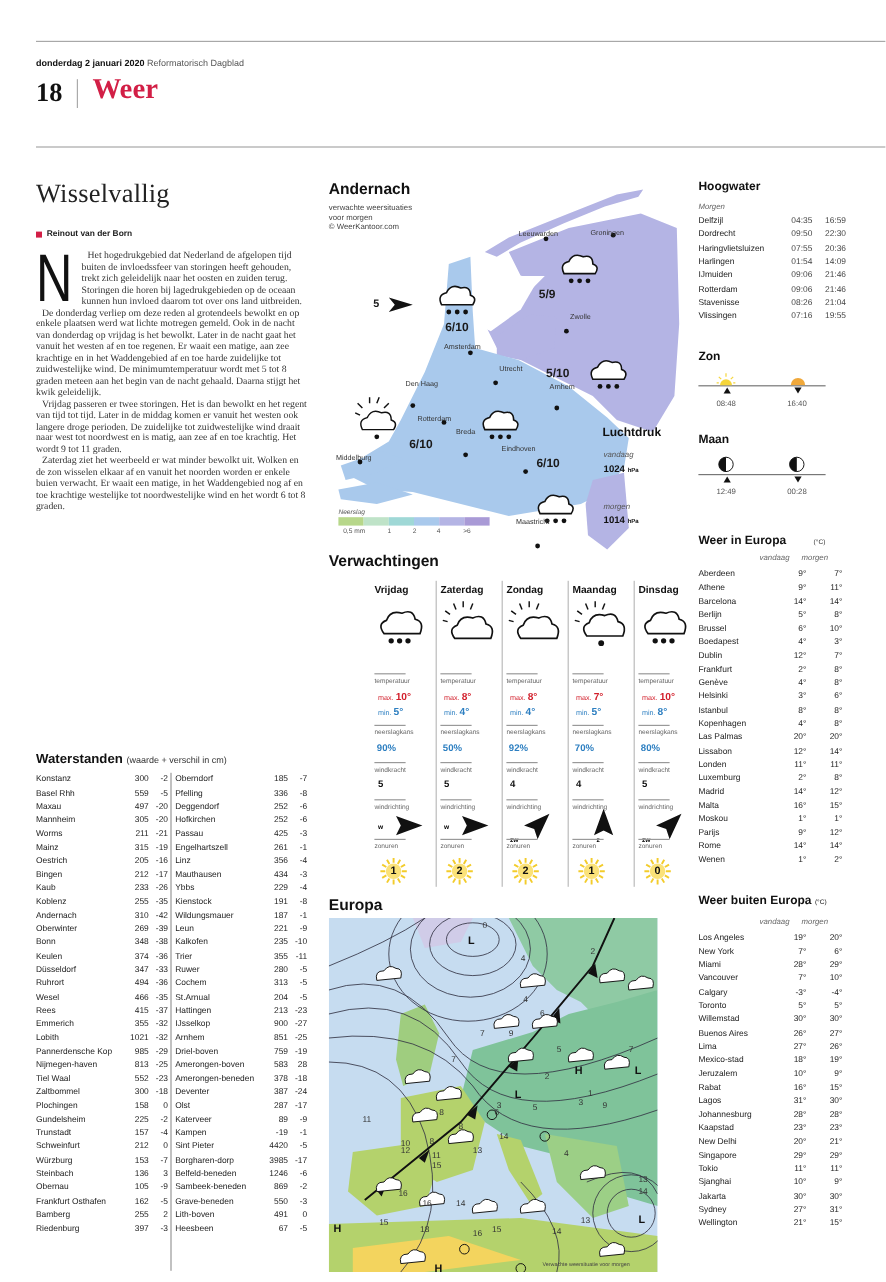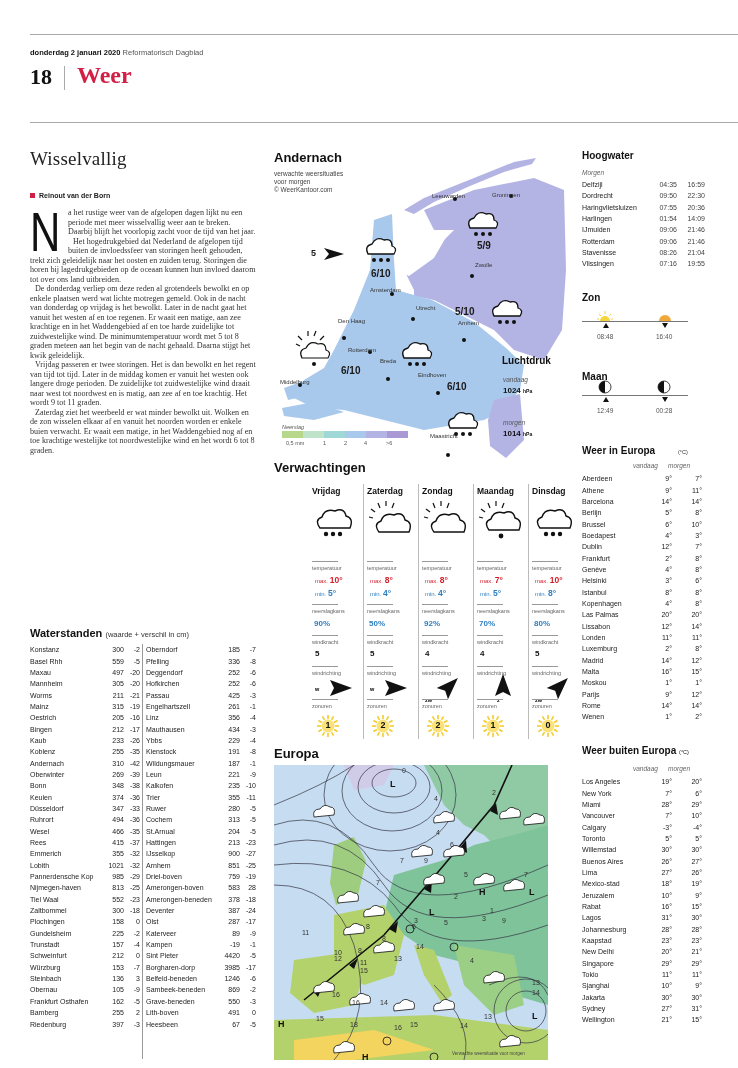--- a/index.html
+++ b/index.html
@@ -9,21 +9,21 @@
   .rule { position: absolute; left: 30px; width: 708px; height: 1px; background: #a8a8a8; }
 
   
   .dateline { left: 30px; top: 48px; font-size: 7.5px; color: #555; }
   .dateline b { color: #111; }
   .pagenum { left: 30px; top: 64px; font-family: "Liberation Serif", serif; font-weight: bold; font-size: 22px; color: #111; }
   .pagesep { left: 64px; top: 66px; width: 1px; height: 24px; background: #aaa; }
   .section { left: 77px; top: 62px; font-family: "Liberation Serif", serif; font-weight: bold; font-size: 24px; color: #d21f46; }
 
   
-  .art-title { left: 30px; top: 148px; font-family: "Liberation Serif", serif; font-size: 19px; color: #222; letter-spacing: 0.2px; }
+  .art-title { left: 30px; top: 148px; font-family: "Liberation Serif", serif; font-size: 22px; color: #222; letter-spacing: 0.2px; }
   .byline { left: 30px; top: 192px; font-size: 7px; font-weight: bold; color: #222; display: flex; align-items: center; gap: 4px; }
   .byline .sq { width: 5px; height: 5px; background: #d21f46; display: inline-block; }
   .article { left: 30px; top: 208px; width: 226px; font-family: "Liberation Serif", serif; font-size: 8.1px; line-height: 9.5px; color: #333; text-align: left; }
   .article p { text-indent: 5px; }
   .article p.first { text-indent: 0; }
   .dropcap { float: left; font-family: "Liberation Sans", sans-serif; font-weight: 100; font-size: 56px; line-height: 44px; margin: 2px 8px 0 0; color: #111; transform: scaleX(0.75); transform-origin: left; width: 30px; }
 
   
   .ws-title { left: 30px; top: 627px; font-size: 11px; font-weight: bold; color: #111; }
   .ws-title span { font-weight: normal; font-size: 7.5px; color: #333; }
@@ -73,21 +73,21 @@
   .rc-title { font-size: 10px; font-weight: bold; color: #111; }
   .hw-title { top: 150px; }
   .hw-sub { top: 169px; font-size: 6.5px; font-style: italic; color: #666; }
   .hw-list { top: 179px; font-size: 7px; color: #222; }
   .hw-row { height: 11.3px; display: flex; align-items: center; }
   .hw-row .n { width: 65px; white-space: nowrap; }
   .hw-row .t1 { width: 30px; text-align: right; color: #444; }
   .hw-row .t2 { width: 28px; text-align: right; color: #444; }
 
   .zon-title { top: 292px; }
-  .maan-title { top: 371px; }
+  .maan-title { top: 361px; }
   .eph-line { left: 582px; width: 106px; height: 1px; background: #777; }
   .eph-time { font-size: 6.5px; color: #555; }
 
   .eu-tbl-title { top: 445px; }
   .eu-tbl-unit { font-size: 5.5px; font-weight: normal; color: #333; margin-left: 20px; }
   .tbl-head { font-size: 6.5px; font-style: italic; color: #666; }
   .tbl { font-size: 7px; color: #222; }
   .tbl-row { height: 11.35px; display: flex; align-items: center; }
   .tbl-row .n { width: 70px; white-space: nowrap; }
   .tbl-row .a { width: 20px; text-align: right; }
@@ -107,21 +107,20 @@
 <div class="abs section">Weer</div>
 <div class="rule" style="top:122px;"></div>
 
 <div class="abs art-title">Wisselvallig</div>
 <div class="abs byline">
   <span class="sq"></span>
   <span>Reinout van der Born</span>
 </div>
 <div class="abs article">
   <span class="dropcap">N</span>
-  <p class="first">a het rustige weer van de afgelopen dagen lijkt nu een periode met meer wisselvallig weer aan te breken. Daarbij blijft het voorlopig zacht voor de tijd van het jaar.</p>
   <p>Het hogedrukgebied dat Nederland de afgelopen tijd buiten de invloedssfeer van storingen heeft gehouden, trekt zich geleidelijk naar het oosten en zuiden terug. Storingen die horen bij lagedrukgebieden op de oceaan kunnen hun invloed daarom tot over ons land uitbreiden.</p>
   <p>De donderdag verliep om deze reden al grotendeels bewolkt en op enkele plaatsen werd wat lichte motregen gemeld. Ook in de nacht van donderdag op vrijdag is het bewolkt. Later in de nacht gaat het vanuit het westen af en toe regenen. Er waait een matige, aan zee krachtige en in het Waddengebied af en toe harde zuidelijke tot zuidwestelijke wind. De minimumtemperatuur wordt met 5 tot 8 graden meteen aan het begin van de nacht gehaald. Daarna stijgt het kwik geleidelijk.</p>
   <p>Vrijdag passeren er twee storingen. Het is dan bewolkt en het regent van tijd tot tijd. Later in de middag komen er vanuit het westen ook langere droge perioden. De zuidelijke tot zuidwestelijke wind draait naar west tot noordwest en is matig, aan zee af en toe krachtig. Het wordt 9 tot 11 graden.</p>
   <p>Zaterdag ziet het weerbeeld er wat minder bewolkt uit. Wolken en de zon wisselen elkaar af en vanuit het noorden worden er enkele buien verwacht. Er waait een matige, in het Waddengebied nog af en toe krachtige westelijke tot noordwestelijke wind en het wordt 6 tot 8 graden.</p>
 </div>
 
 <div class="abs ws-title">
   <b>Waterstanden</b>
   <span>(waarde + verschil in cm)</span>
 </div>
@@ -566,21 +565,21 @@
 <div class="abs" style="left:370px;top:287px;font-size:6px;color:#333;">Amsterdam</div>
 <div class="abs" style="left:416px;top:305px;font-size:6px;color:#333;">Utrecht</div>
 <div class="abs" style="left:458px;top:320px;font-size:6px;color:#333;">Arnhem</div>
 <div class="abs" style="left:338px;top:318px;font-size:6px;color:#333;">Den Haag</div>
 <div class="abs" style="left:348px;top:347px;font-size:6px;color:#333;">Rotterdam</div>
 <div class="abs" style="left:380px;top:358px;font-size:6px;color:#333;">Breda</div>
 <div class="abs" style="left:418px;top:372px;font-size:6px;color:#333;">Eindhoven</div>
 <div class="abs" style="left:280px;top:379px;font-size:6px;color:#333;">Middelburg</div>
 <div class="abs" style="left:430px;top:433px;font-size:6px;color:#333;">Maastricht</div>
 
-<div class="abs" style="left:477px;top:240px;font-size:10px;font-weight:bold;text-align:right;">5/9</div>
+<div class="abs" style="left:449px;top:240px;font-size:10px;font-weight:bold;text-align:right;">5/9</div>
 <div class="abs" style="left:371px;top:268px;font-size:10px;font-weight:bold;">6/10</div>
 <div class="abs" style="left:455px;top:306px;font-size:10px;font-weight:bold;">5/10</div>
 <div class="abs" style="left:341px;top:365px;font-size:10px;font-weight:bold;">6/10</div>
 <div class="abs" style="left:447px;top:381px;font-size:10px;font-weight:bold;">6/10</div>
 
 <div class="abs legend-title">Neerslag</div>
 <div class="abs legend-bar" id="legend-bar">
     <div style="background: rgb(183, 215, 138);"></div>
     <div style="background: rgb(191, 227, 200);"></div>
     <div style="background: rgb(159, 216, 214);"></div>

